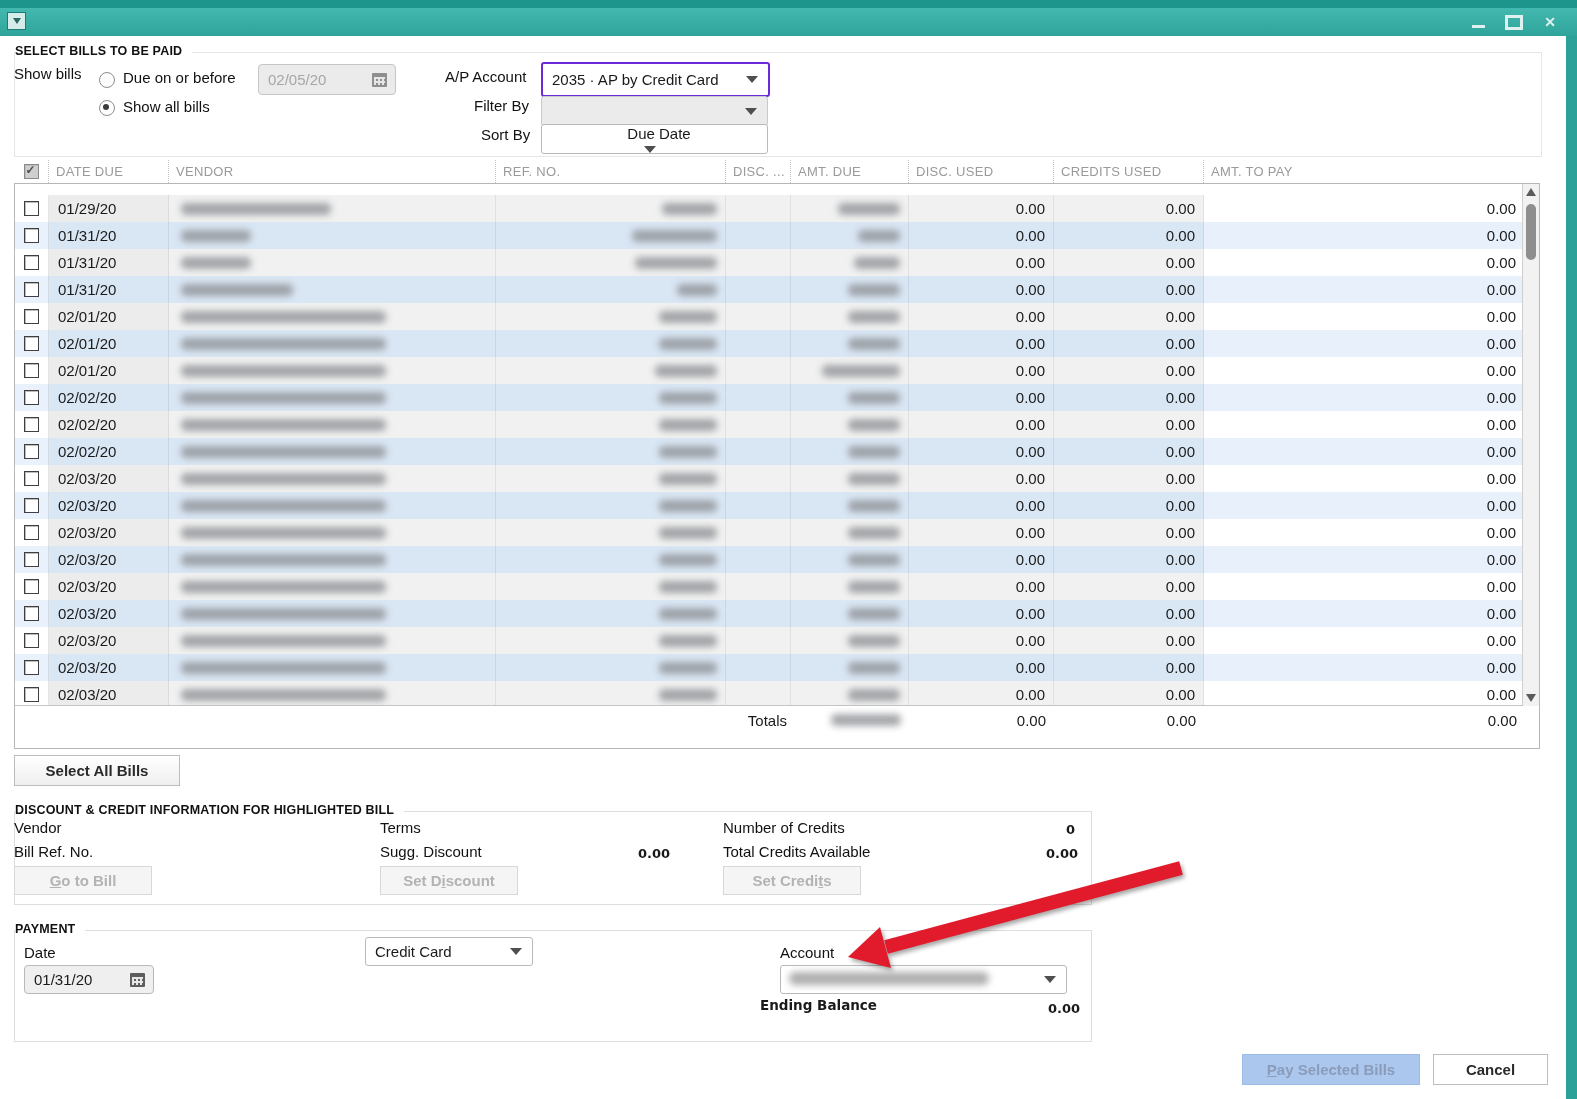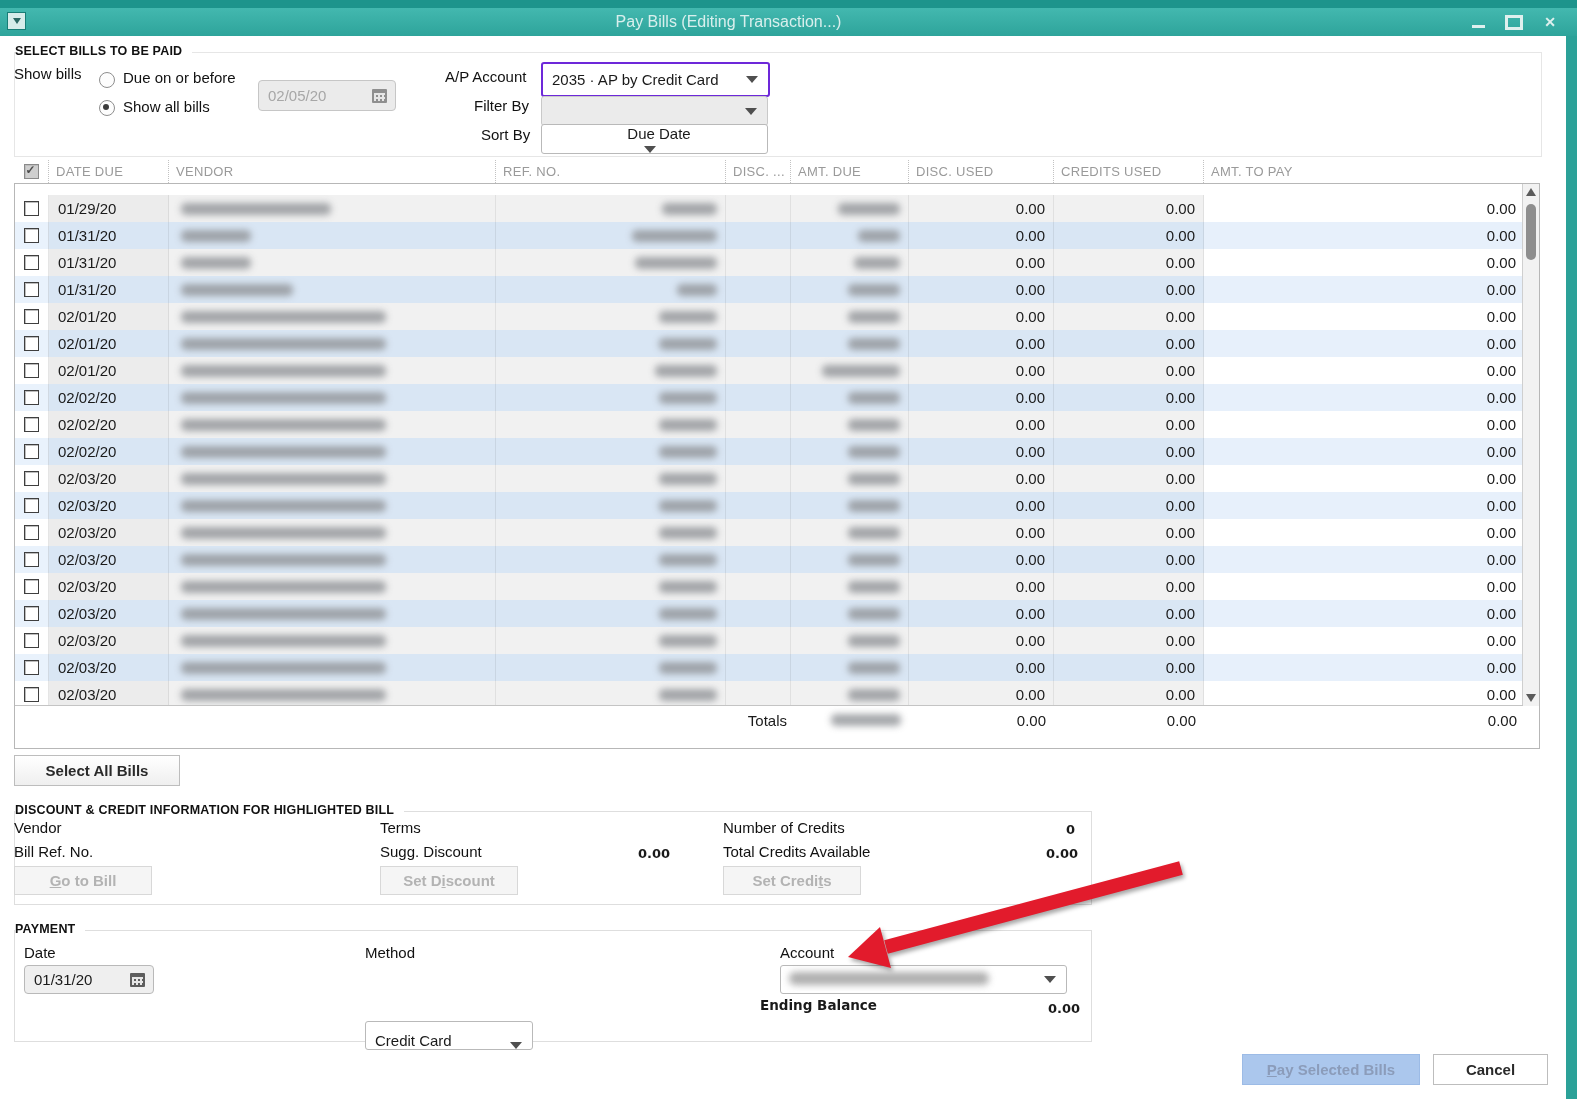--- a/index.html
+++ b/index.html
@@ -116,40 +116,39 @@
     filter:drop-shadow(2px 3px 2px rgba(0,0,0,0.35));}
 </style>
 </head>
 <body>
 
 <div class="topstrip"></div>
 <div class="titlebar">
   <div class="win-menu">
       <span class="tri"></span>
     </div>
-  <div class="title-text">Pay Bills (Editing Transaction...)</div>
   <div class="win-btns">
     <div class="wb">
         <span class="min"></span>
       </div>
     <div class="wb">
         <span class="max"></span>
       </div>
     <div class="wb">✕</div>
   </div>
 </div>
 <div class="rightedge"></div>
 
 <div class="gbox" style="left:14px;top:52px;width:1526px;height:103px;border-color:#e6e6e6;">
   <div class="glabel">SELECT BILLS TO BE PAID</div>
 </div>
 <div class="lbl" style="left:14px;top:65px;">Show bills</div>
 <div class="radio" style="left:99px;top:72px;"></div>
 <div class="lbl" style="left:123px;top:69px;">Due on or before</div>
-<div class="datefield disabled" style="left:258px;top:80px;width:136px;height:29px;">
+<div class="datefield disabled" style="left:258px;top:64px;width:136px;height:29px;">
   <span class="dtxt">02/05/20</span>
   <span class="calicon"></span>
 </div>
 <div class="radio sel" style="left:99px;top:100px;"></div>
 <div class="lbl" style="left:123px;top:98px;">Show all bills</div>
 
 <div class="lbl" style="left:445px;top:68px;">A/P Account</div>
 <div class="dd focus" style="left:541px;top:62px;width:225px;height:31px;">
   <span class="dval">2035 · AP by Credit Card</span>
   <span class="arr"></span>
@@ -648,21 +647,21 @@
 
 <div class="gbox" style="left:14px;top:930px;width:1076px;height:110px;border-color:#dedede;">
   <div class="glabel">PAYMENT</div>
 </div>
 <div class="lbl" style="left:24px;top:944px;">Date</div>
 <div class="datefield" style="left:24px;top:965px;width:128px;height:27px;background:#efefef;border-color:#b9b9b9;">
   <span class="dtxt">01/31/20</span>
   <span class="calicon" style="background:#5d5d5d;"></span>
 </div>
 <div class="lbl" style="left:365px;top:944px;">Method</div>
-<div class="dd" style="left:365px;top:1021px;width:166px;height:27px;align-items:flex-end;">
+<div class="dd" style="left:365px;top:937px;width:166px;height:27px;">
   <span class="dval">Credit Card</span>
   <span class="arr"></span>
 </div>
 <div class="lbl" style="left:780px;top:944px;">Account</div>
 <div class="dd" style="left:780px;top:965px;width:285px;height:27px;">
   <span class="blurblob" style="left:8px;top:6px;width:200px;"></span>
   <span class="dval"></span>
   <span class="arr"></span>
 </div>
 <div class="bval" style="left:760px;top:997px;font-size:13.5px;">Ending Balance</div>

